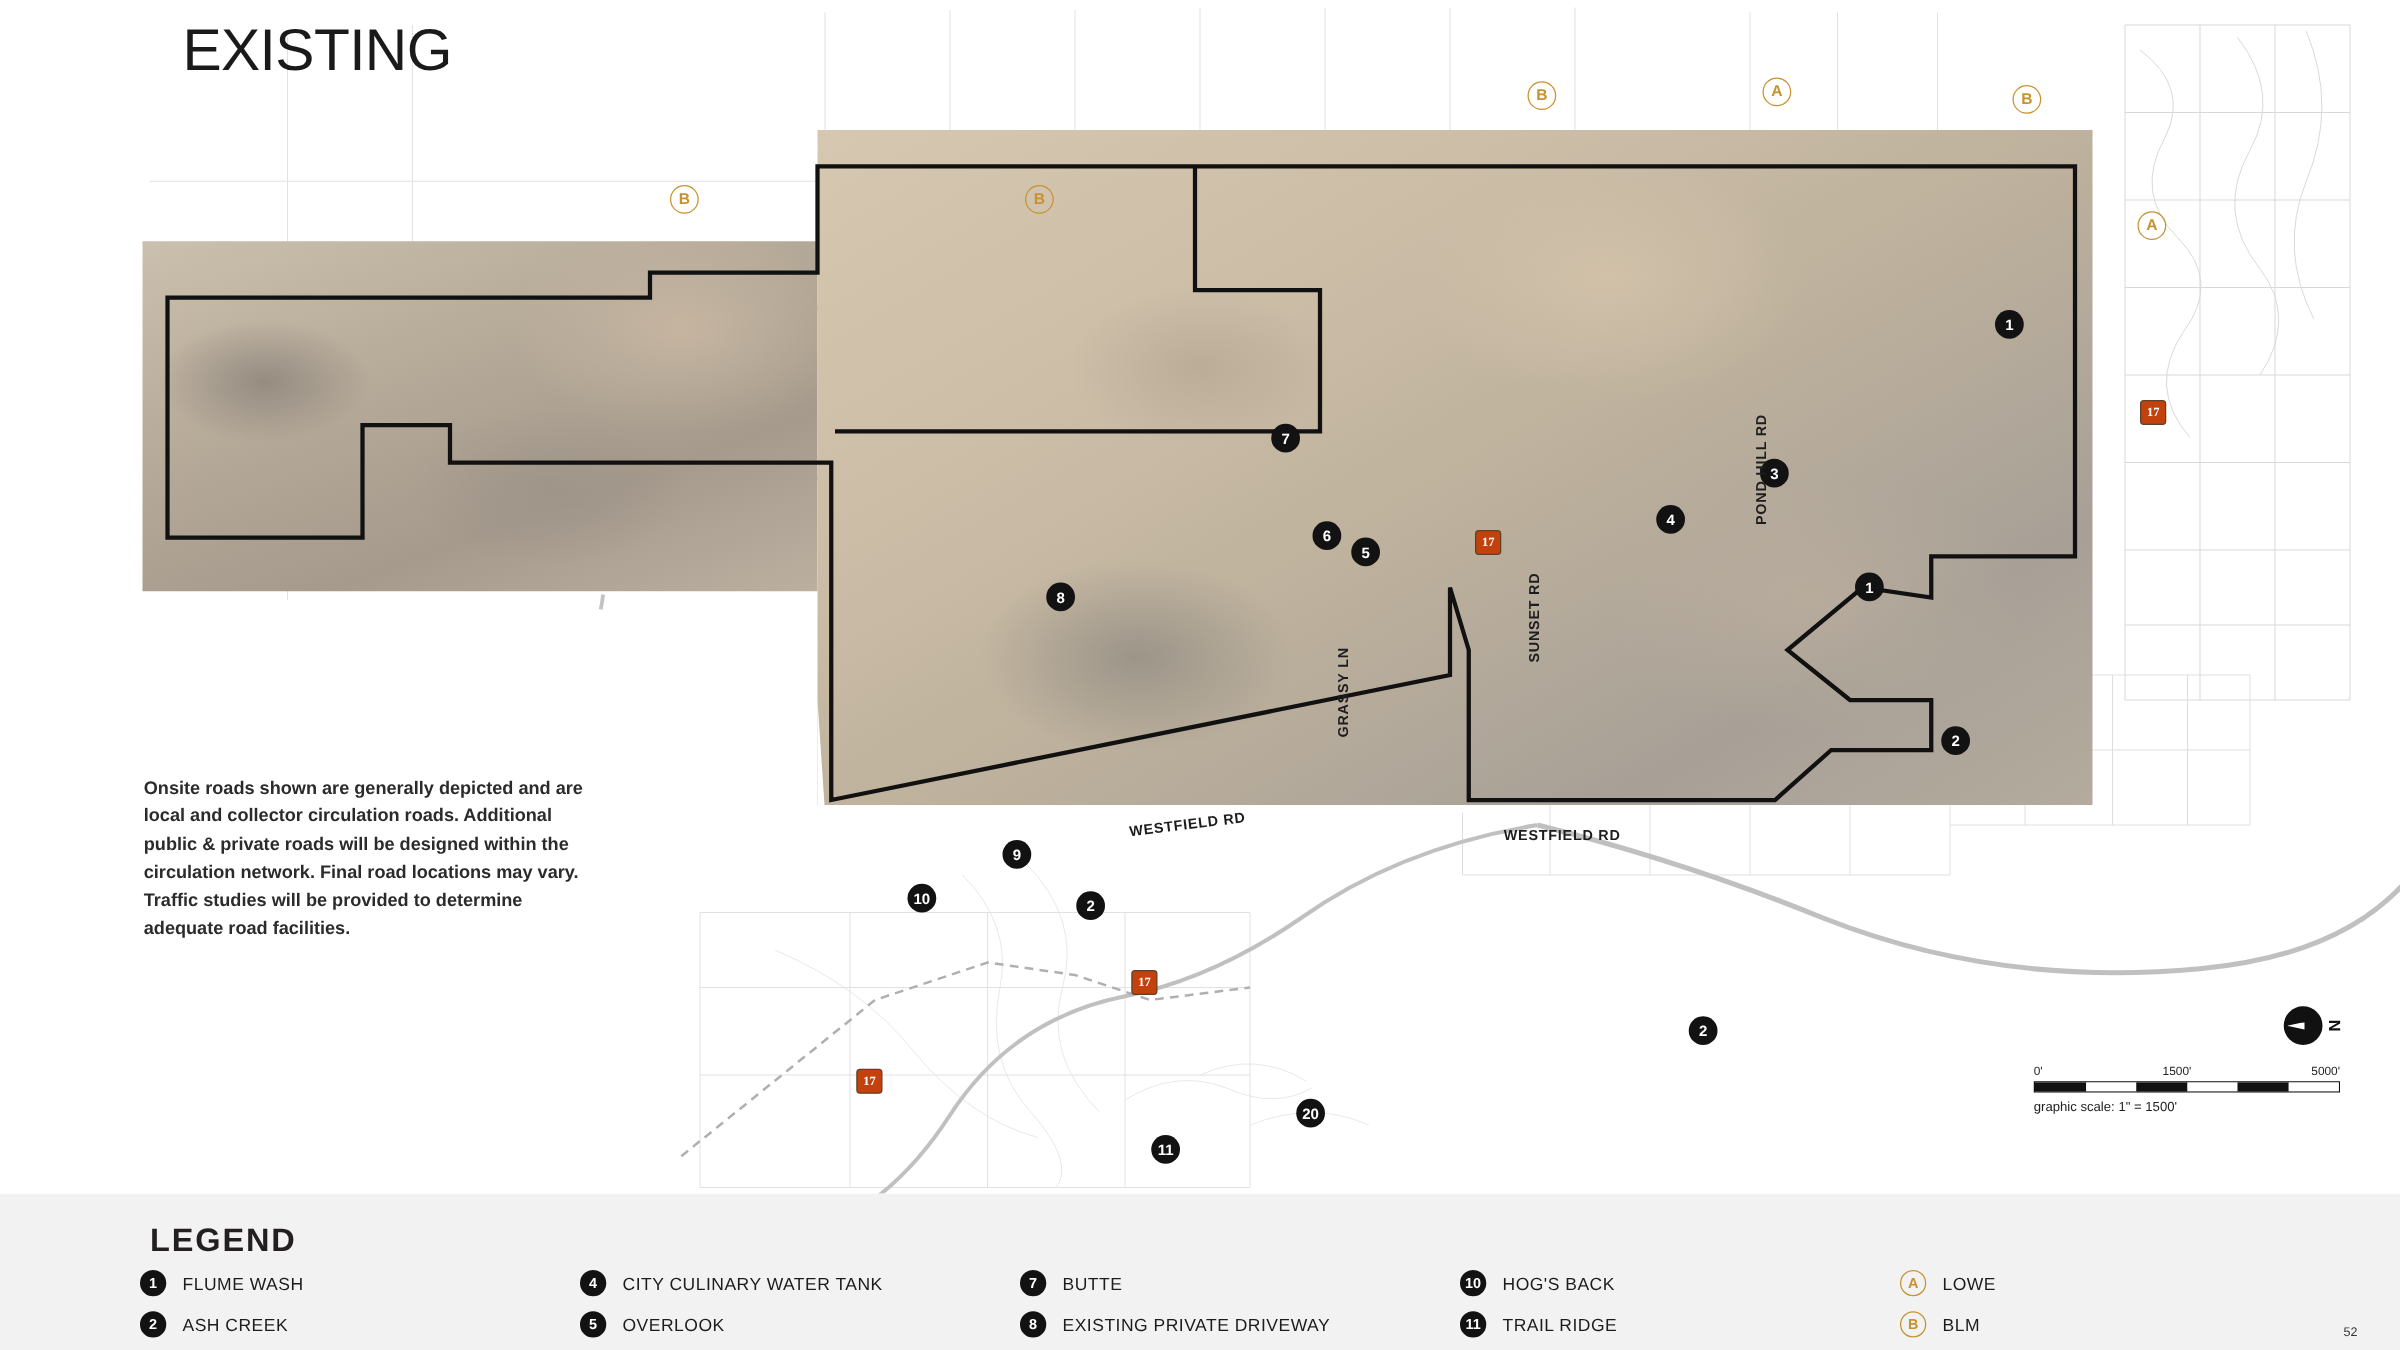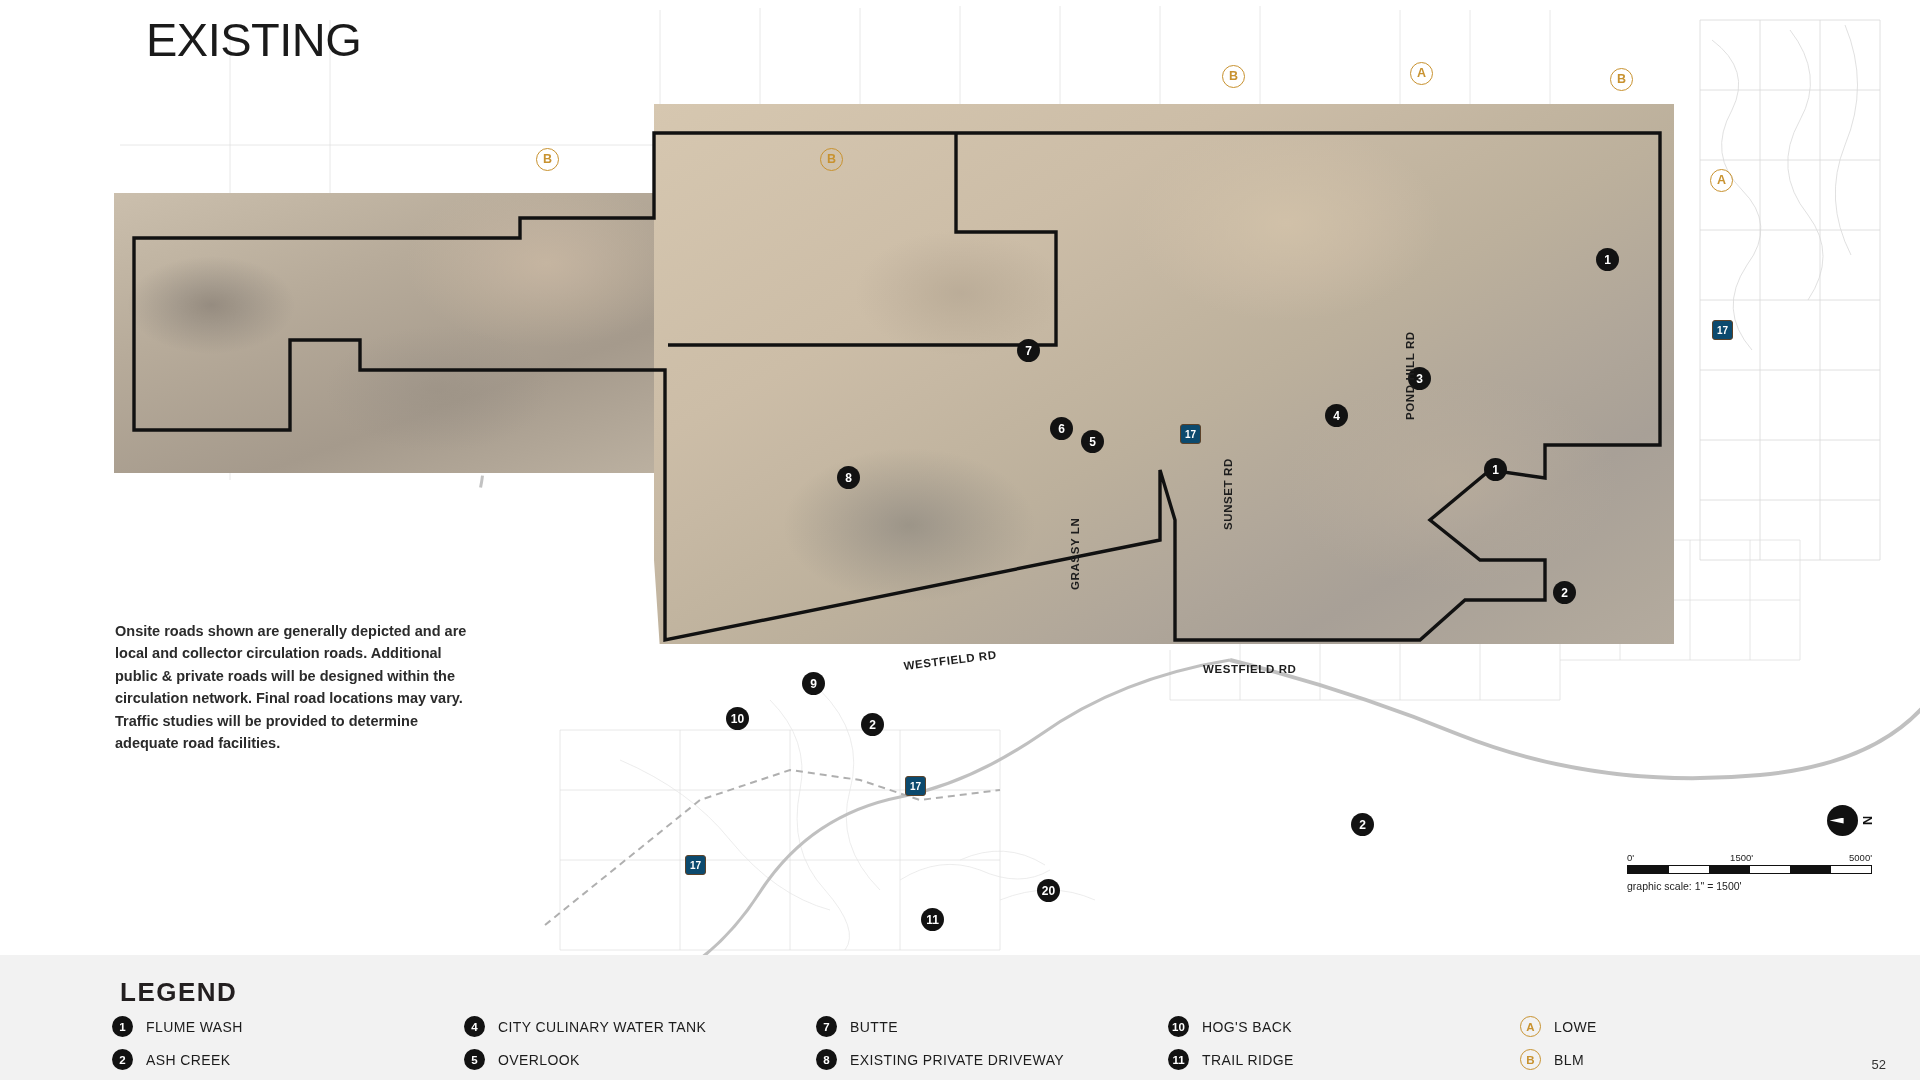--- a/index.html
+++ b/index.html
@@ -97,27 +97,28 @@
     color:#c8922f;
     border:1.6px solid #c8922f;
     font-weight:700;
     font-size:12.5px;
   }
 
   
   .shield {
     position:absolute;
     width:21px; height:20px;
-    background:#0c4a6e;
+    background:#c2410c;
     color:#fff;
     border-radius:3px;
     display:flex; align-items:center; justify-content:center;
     font-size:10px; font-weight:700;
     z-index:30;
     border:1.2px solid #5c4229;
+    font-family:Liberation Serif, serif;
   }
 
   
   .road-label {
     position:absolute;
     font-size:11.5px;
     font-weight:700;
     letter-spacing:0.6px;
     color:#1d1d1d;
     z-index:32;
@@ -179,21 +180,21 @@
     width:21px; height:21px; border-radius:50%;
     display:flex; align-items:center; justify-content:center;
     font-size:11.5px; font-weight:700; flex:0 0 auto;
   }
   .legend-badge.num { background:#121212; color:#fff; }
   .legend-badge.alpha { border:1.5px solid #c8922f; color:#c8922f; background:transparent; }
   .legend-label { font-size:14px; letter-spacing:0.4px; color:#1c1c1c; text-transform:uppercase; }
 
   .page-num {
     position:absolute; right:34px; bottom:8px;
-    font-size:13px; color:#333; z-index:60;
+    font-size:10px; color:#333; z-index:60;
   }
 </style>
 </head>
 <body>
 
 <div class="map-area">
 
   <svg class="vector-bg" width="1920" height="955" viewBox="0 0 1920 955">
     <g stroke="#c9c9c9" stroke-width="0.8" fill="none">
 

